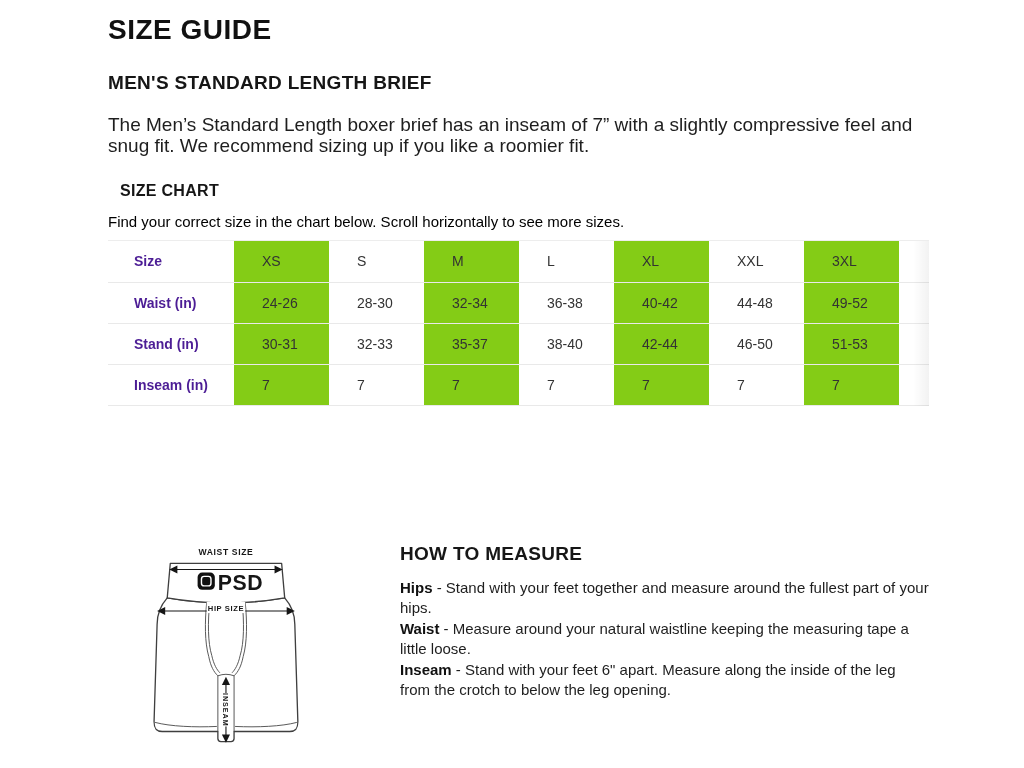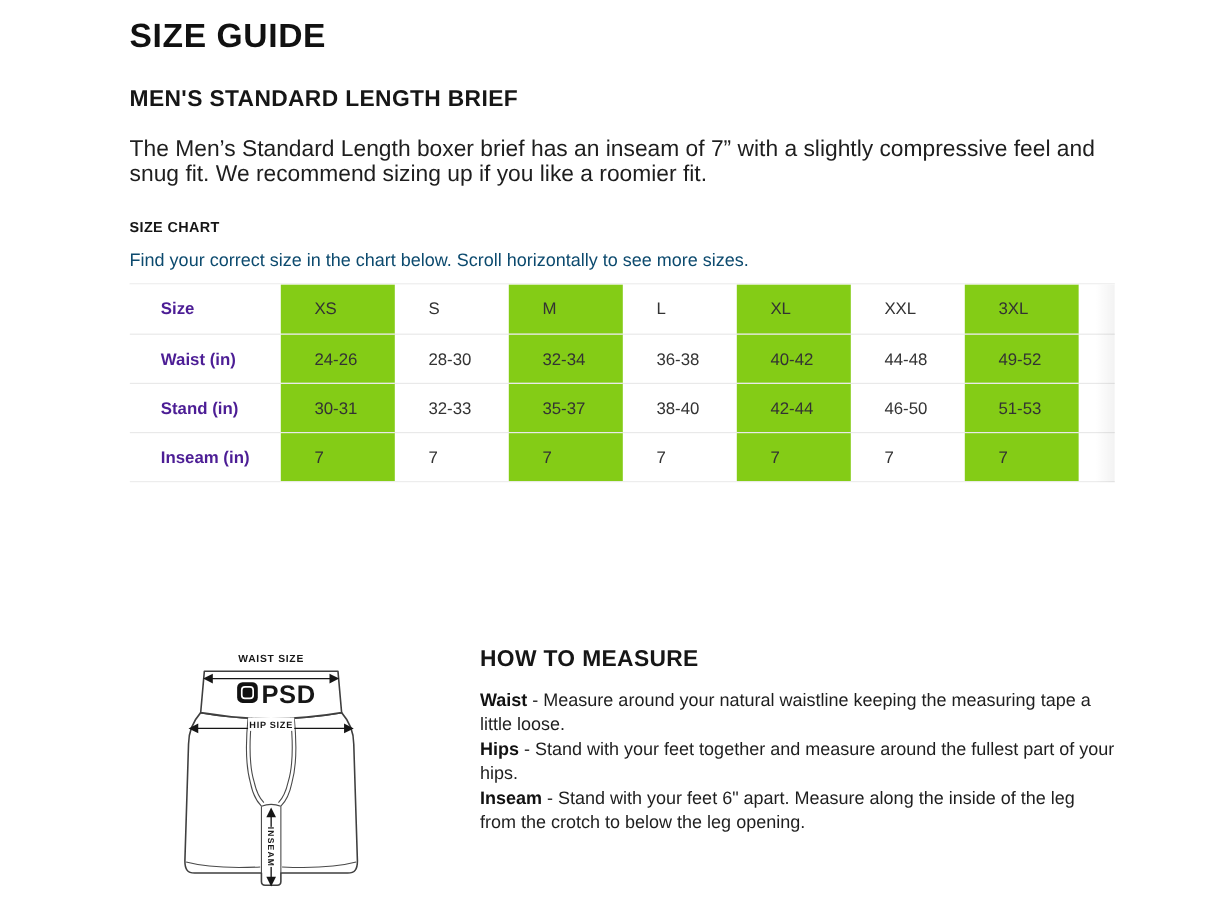--- a/index.html
+++ b/index.html
@@ -32,30 +32,30 @@
     color: #161616;
   }
   p.description {
     font-size: 19px;
     line-height: 21px;
     margin: 0 0 26px 0;
     max-width: 821px;
     color: #1e1e1e;
   }
   h3.chart-heading {
-    font-size: 12px;
+    font-size: 16px;
     font-weight: 700;
     letter-spacing: 0.3px;
-    margin: 0 0 13px 0;
+    margin: 0 0 13px 12px;
     color: #161616;
   }
   p.chart-instruction {
     font-size: 15px;
     margin: 0 0 10px 0;
-    color: #0c4a6e;
+    color: #000000;
   }
 
   
   .table-wrap {
     width: 821px;
     overflow: hidden;
     position: relative;
     border-top: 1px solid #ededed;
   }
   .table-wrap::after {
@@ -257,20 +257,20 @@
             <path d="M77,132 l-4,8 h8 z" fill="#161616"></path>
             <path d="M77,197 l-4,-8 h8 z" fill="#161616"></path>
           </g>
           <rect x="71.5" y="148" width="11" height="33" fill="#ffffff"></rect>
           <text x="77" y="167" transform="rotate(90 77 164.5)" text-anchor="middle" font-size="7" font-weight="bold" letter-spacing="1">INSEAM</text>
         </svg>
       </div>
 
       <div class="measure-col">
         <h3 class="measure-heading">HOW TO MEASURE</h3>
+        <p><b>Hips</b><span> - Stand with your feet together and measure around the fullest part of your hips.</span></p>
         <p><b>Waist</b><span> - Measure around your natural waistline keeping the measuring tape a little loose.</span></p>
-        <p><b>Hips</b><span> - Stand with your feet together and measure around the fullest part of your hips.</span></p>
         <p><b>Inseam</b><span> - Stand with your feet 6" apart. Measure along the inside of the leg from the crotch to below the leg opening.</span></p>
       </div>
 
     </div>
   </div>
 </div>
 
 </body></html>

